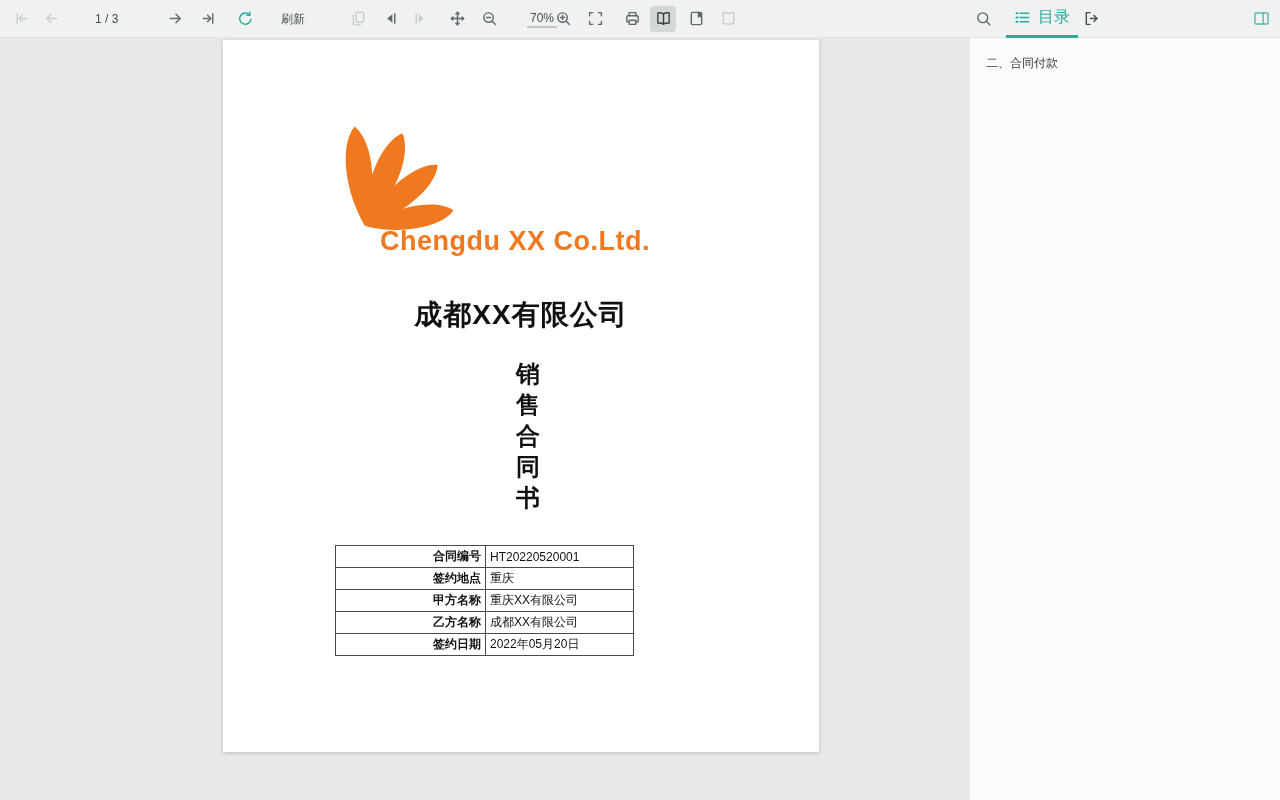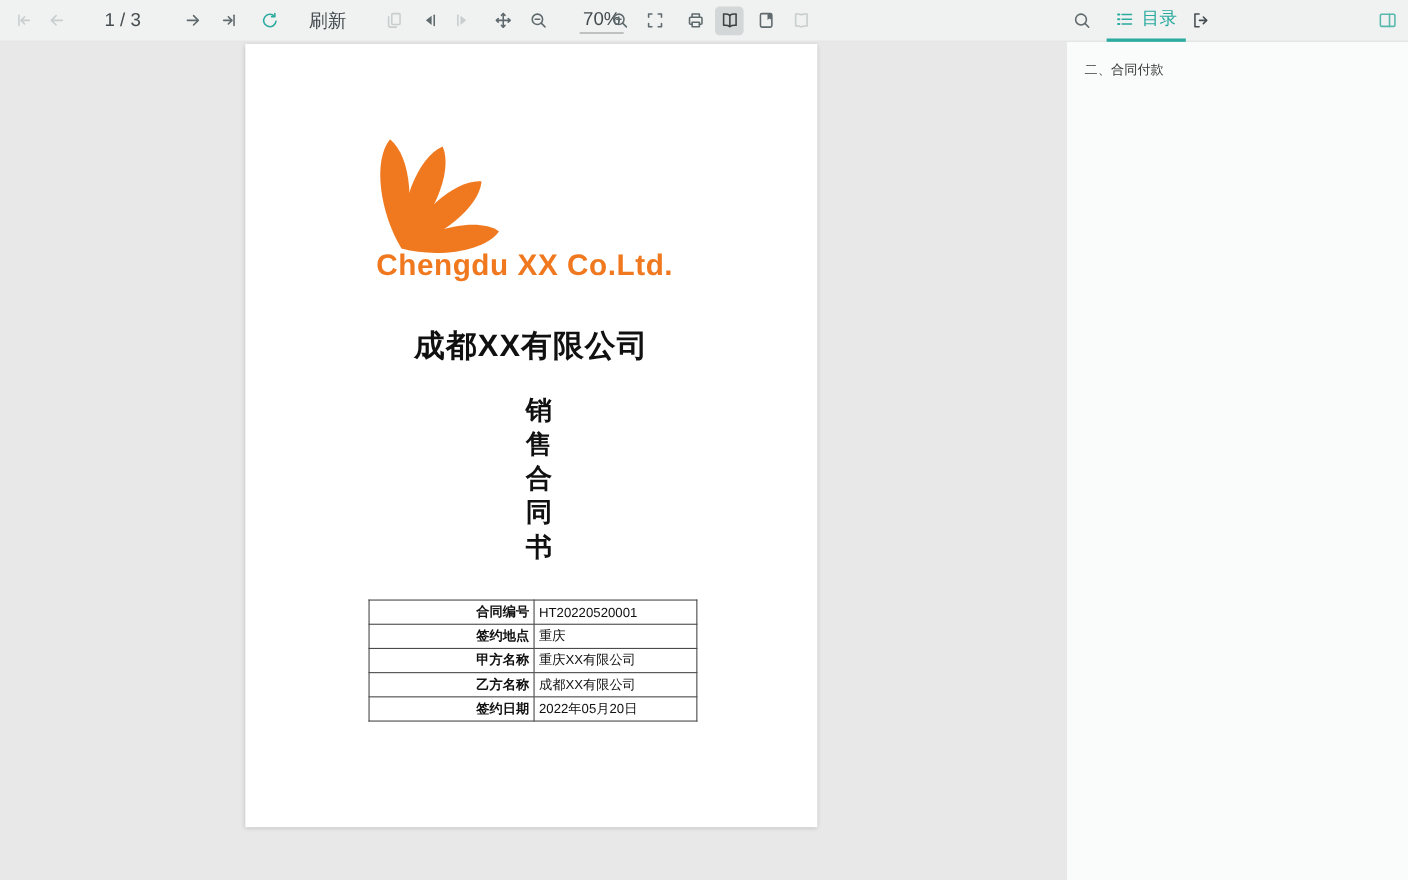--- a/index.html
+++ b/index.html
@@ -20,38 +20,38 @@
     width:26px; height:26px; display:flex; align-items:center; justify-content:center;
     border-radius:4px; cursor:pointer; color:#5f6a6d;
   }
   .tbtn.disabled { color:#c8cdcd; cursor:default; }
   .tbtn.teal { color:#2aab9f; }
   .tbtn.active { background:#d3d7d7; color:#3c4043; }
   .tbtn svg, .icon svg { width:17px; height:17px; display:block; }
   svg.ic { fill:none; stroke:currentColor; stroke-width:1.5; stroke-linecap:round; stroke-linejoin:round; }
   .tb-text {
     position:absolute; top:50%; transform:translateY(-50%);
-    font-size:17px; color:#454d50; white-space:nowrap;
+    font-size:12px; color:#454d50; white-space:nowrap;
   }
   .zoom-level { border-bottom:1px solid #949b9c; padding:0 3px 2px; cursor:pointer;margin-left:16px; }
   .toc-tab {
     position:absolute; left:1006px; top:0; height:38px;
     display:flex; align-items:center; gap:7px; padding:0 8px;
     border-bottom:3px solid #2aab9f; color:#2aab9f; cursor:pointer;
   }
   .toc-tab .tab-label { font-size:16px;text-align:right; }
 
   
   .viewer {
     position:absolute; top:38px; left:0; width:970px; bottom:0;
     background:#e8e8e8; overflow:hidden;
   }
   .page {
     position:absolute; top:2px; left:50%; margin-left:-262px;
-    width:520px; height:712px; background:#ffffff;
+    width:596px; height:712px; background:#ffffff;
     box-shadow:0 1px 4px rgba(0,0,0,0.18);
   }
   .logo { position:absolute; top:50px; left:100px; width:210px; height:142px; }
   .logo-text {
     position:absolute; top:186px; left:0; width:100%; margin-left:-6px;
     text-align:center; font-size:27px; font-weight:bold; color:#f0781e;
     letter-spacing:0.5px;
   }
   .company-name {
     position:absolute; top:256px; left:0; width:100%;

